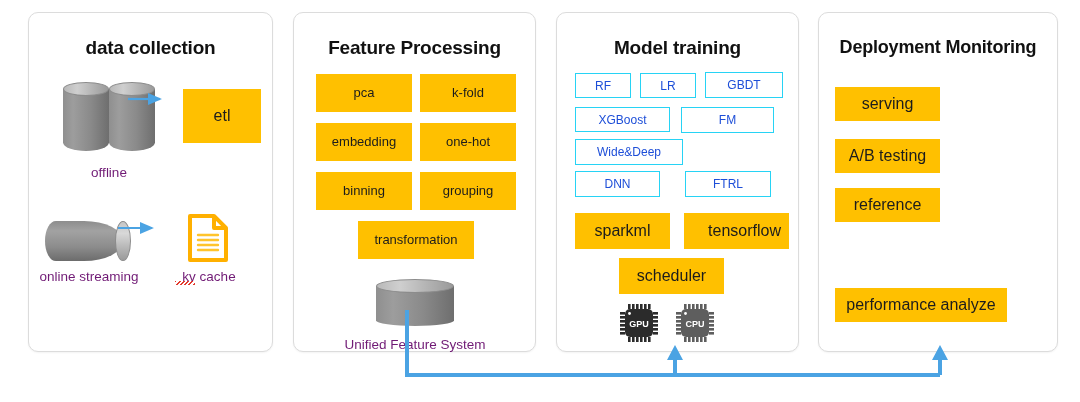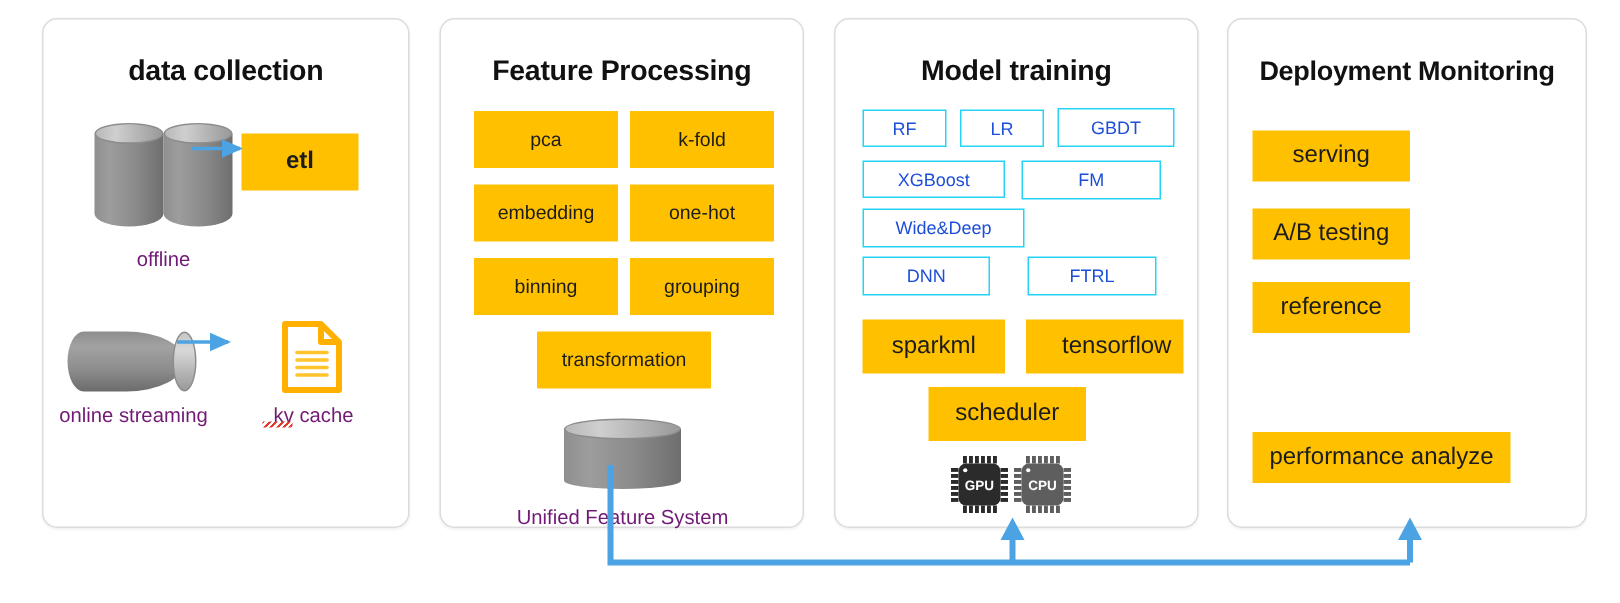--- a/index.html
+++ b/index.html
@@ -145,21 +145,21 @@
 <div class="canvas">
 
   <div class="panel" id="panel-data">
     <div class="panel-title">data collection</div>
 
     <div class="cyl-v" style="left:34px; top:76px; width:46px; height:62px;"></div>
     <div class="cyl-v" style="left:80px; top:76px; width:46px; height:62px;"></div>
 
     <div class="caption" style="left:34px; top:152px; width:92px;">offline</div>
 
-    <div class="ybox big" style="left:132px; top:76px; width:78px; height:38px;font-weight:bold;">etl</div>
+    <div class="ybox big" style="left:154px; top:76px; width:78px; height:54px;">etl</div>
 
     <div class="cyl-h" style="left:16px; top:208px; width:78px; height:40px;"></div>
 
     <div class="caption" style="left:-5px; top:256px; width:130px;">online streaming</div>
 
     <svg style="position:absolute; left:158px; top:200px;" width="42" height="50" viewBox="0 0 42 50">
       <path d="M3 3 H27 L39 15 V47 H3 Z" fill="#ffffff" stroke="#FFB000" stroke-width="4" stroke-linejoin="round"></path>
       <path d="M27 3 V15 H39" fill="none" stroke="#FFB000" stroke-width="4" stroke-linejoin="round"></path>
       <g stroke="#FFC42B" stroke-width="2.4" stroke-linecap="round">
         <line x1="11" y1="22" x2="31" y2="22"></line>
@@ -201,21 +201,21 @@
 
     <div class="cbox" style="left:18px;  top:126px; width:108px; height:26px;">Wide&amp;Deep</div>
 
     <div class="cbox" style="left:18px;  top:158px; width:85px; height:26px;">DNN</div>
     <div class="cbox" style="left:128px; top:158px; width:86px; height:26px;">FTRL</div>
 
     <div class="ybox big" style="left:18px;  top:200px; width:95px; height:36px;">sparkml</div>
     <div class="ybox big" style="left:127px; top:200px; width:105px; height:36px;padding-left:16px;">tensorflow</div>
     <div class="ybox big" style="left:62px;  top:245px; width:105px; height:36px;">scheduler</div>
 
-    <div class="chip" style="left:76px; top:290px; width:40px; height:40px;">
+    <div class="chip" style="left:62px; top:290px; width:40px; height:40px;">
       <svg width="40" height="40" viewBox="0 0 40 40">
         <g fill="#2b2b2b">
           <rect x="6" y="6" width="28" height="28" rx="5"></rect>
           <rect x="9" y="1" width="2.6" height="5"></rect>
             <rect x="13" y="1" width="2.6" height="5"></rect>
           <rect x="17" y="1" width="2.6" height="5"></rect>
             <rect x="21" y="1" width="2.6" height="5"></rect>
           <rect x="25" y="1" width="2.6" height="5"></rect>
             <rect x="29" y="1" width="2.6" height="5"></rect>
           <rect x="9" y="34" width="2.6" height="5"></rect>

